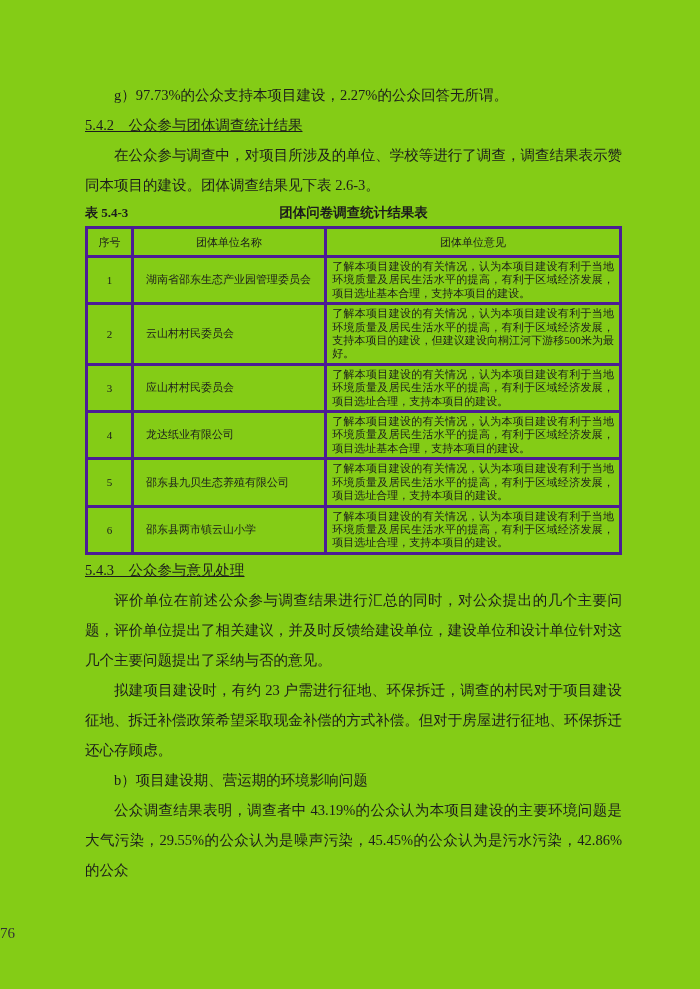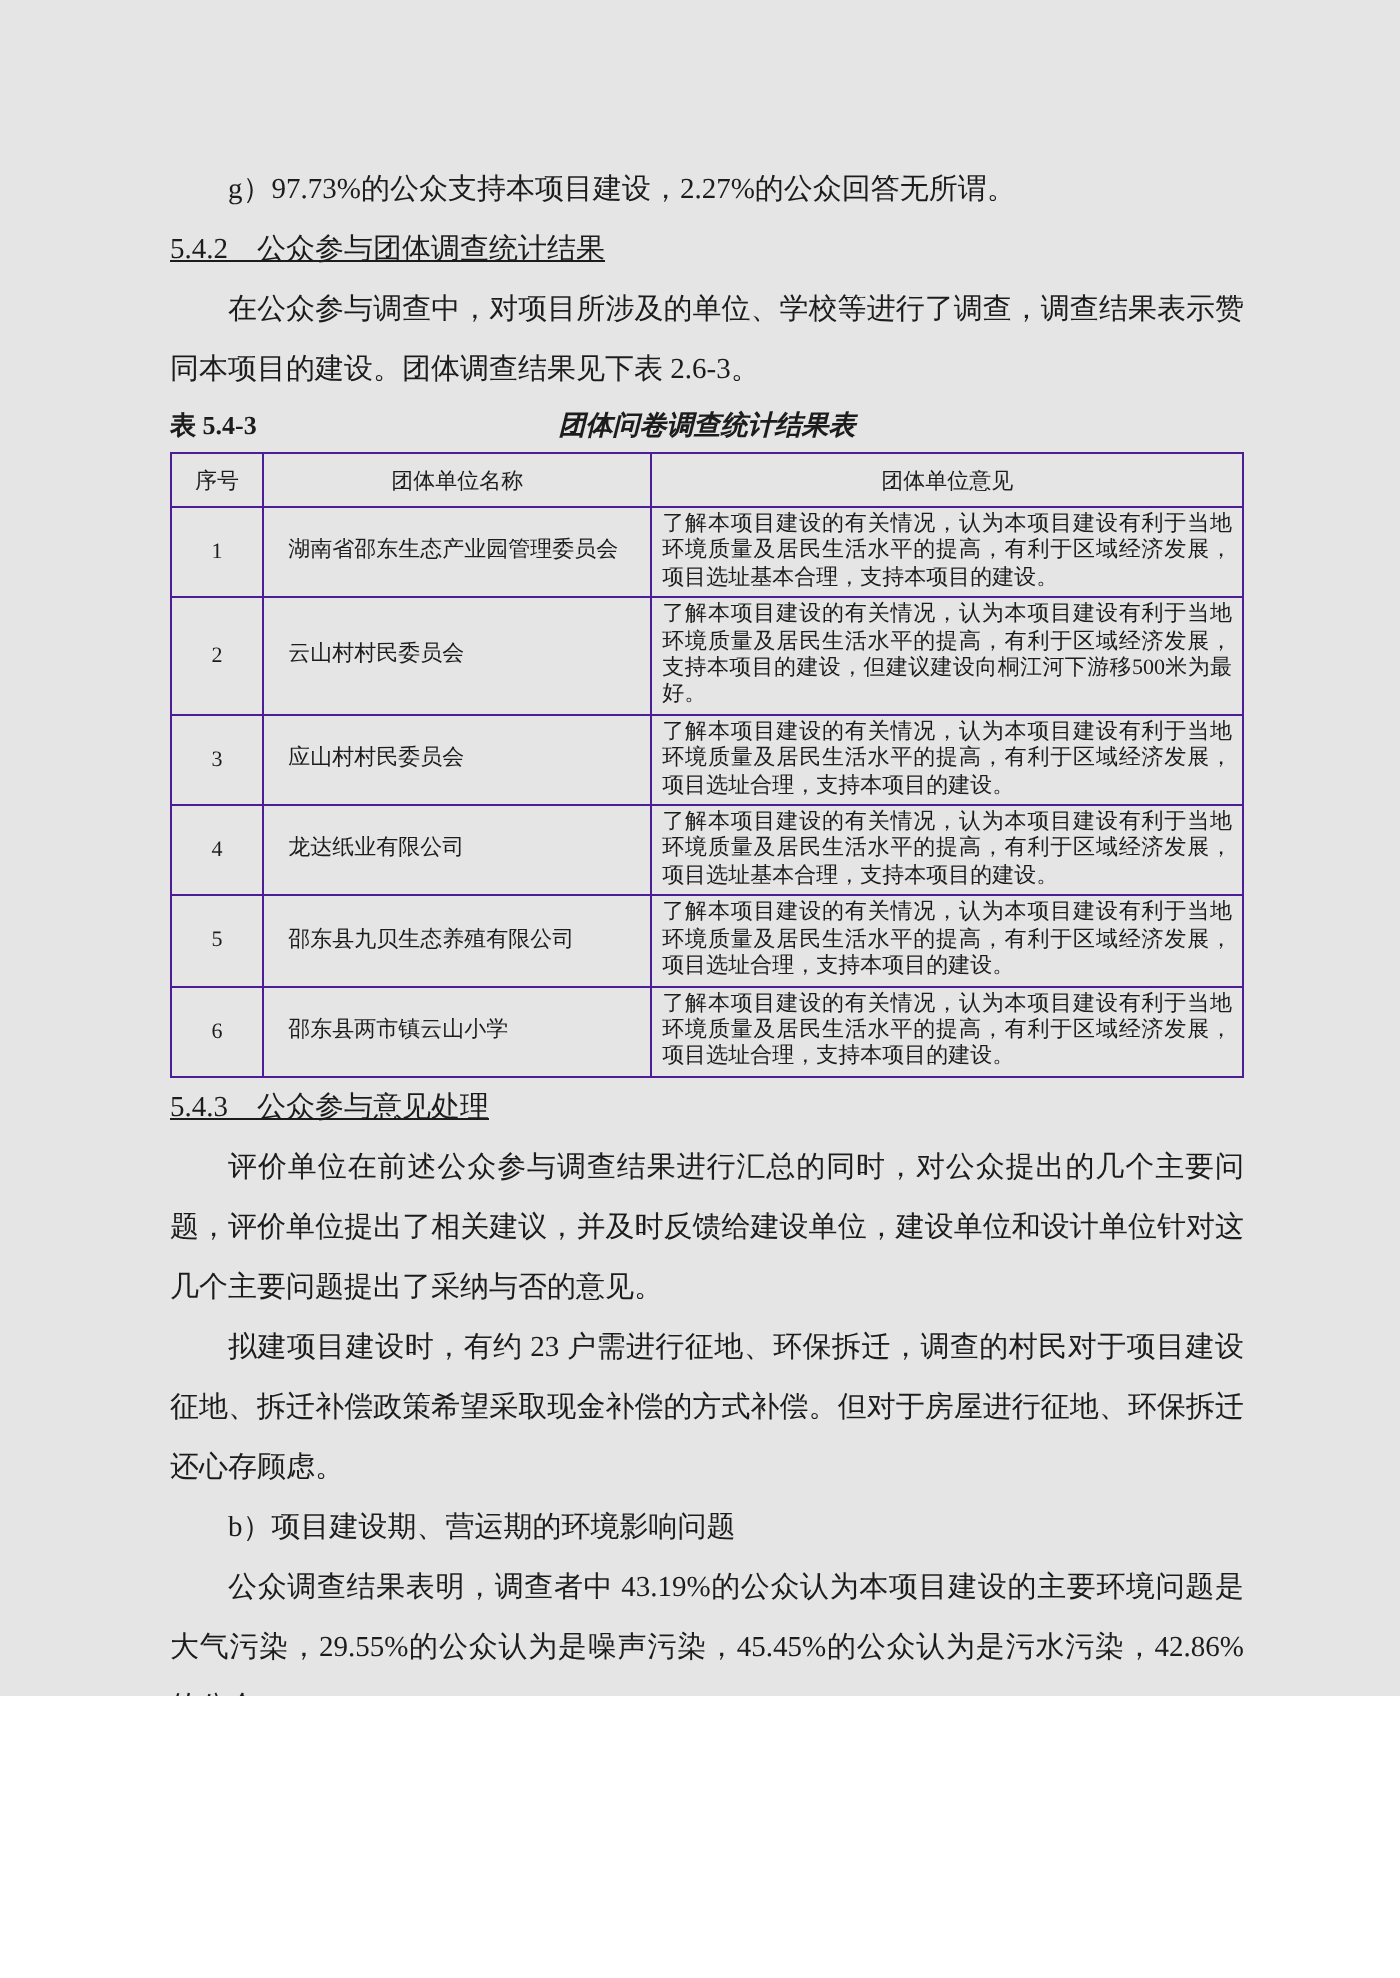--- a/index.html
+++ b/index.html
@@ -3,22 +3,22 @@
 <meta charset="utf-8">
 <style>
   html, body {
     margin: 0;
     padding: 0;
     background: #ffffff;
   }
   .page {
     position: relative;
     width: 700px;
-    height: 848px;
-    background: #e5e5e5;
+    height: 989px;
+    background: #84cc16;
     font-family: "Liberation Serif", "DejaVu Serif", serif;
     color: #1c1c1c;
     overflow: hidden;
   }
   .content {
     position: absolute;
     left: 85px;
     top: 80px;
     width: 537px;
   }
@@ -48,30 +48,29 @@
     top: 0;
     font-size: 13px;
     font-weight: bold;
     line-height: 22px;
   }
   .table-caption .caption-title {
     text-align: center;
     font-size: 13.5px;
     font-weight: bold;
     line-height: 22px;
-    font-style: italic;
   }
   table.group-table {
     width: 100%;
     border-collapse: collapse;
     table-layout: fixed;
   }
   table.group-table th,
   table.group-table td {
-    border: 1px solid #4c1d95;
+    border: 3px solid #4c1d95;
     font-weight: normal;
     font-size: 11px;
     vertical-align: middle;
   }
   table.group-table th {
     height: 24px;
     text-align: center;
     padding: 1px 2px;
   }
   col.c-no    { width: 8.6%; }

